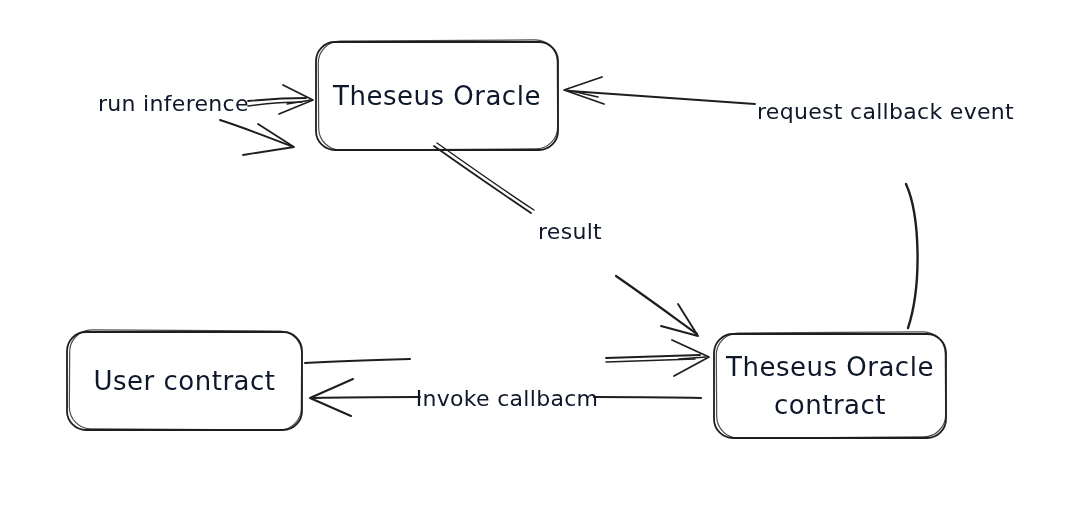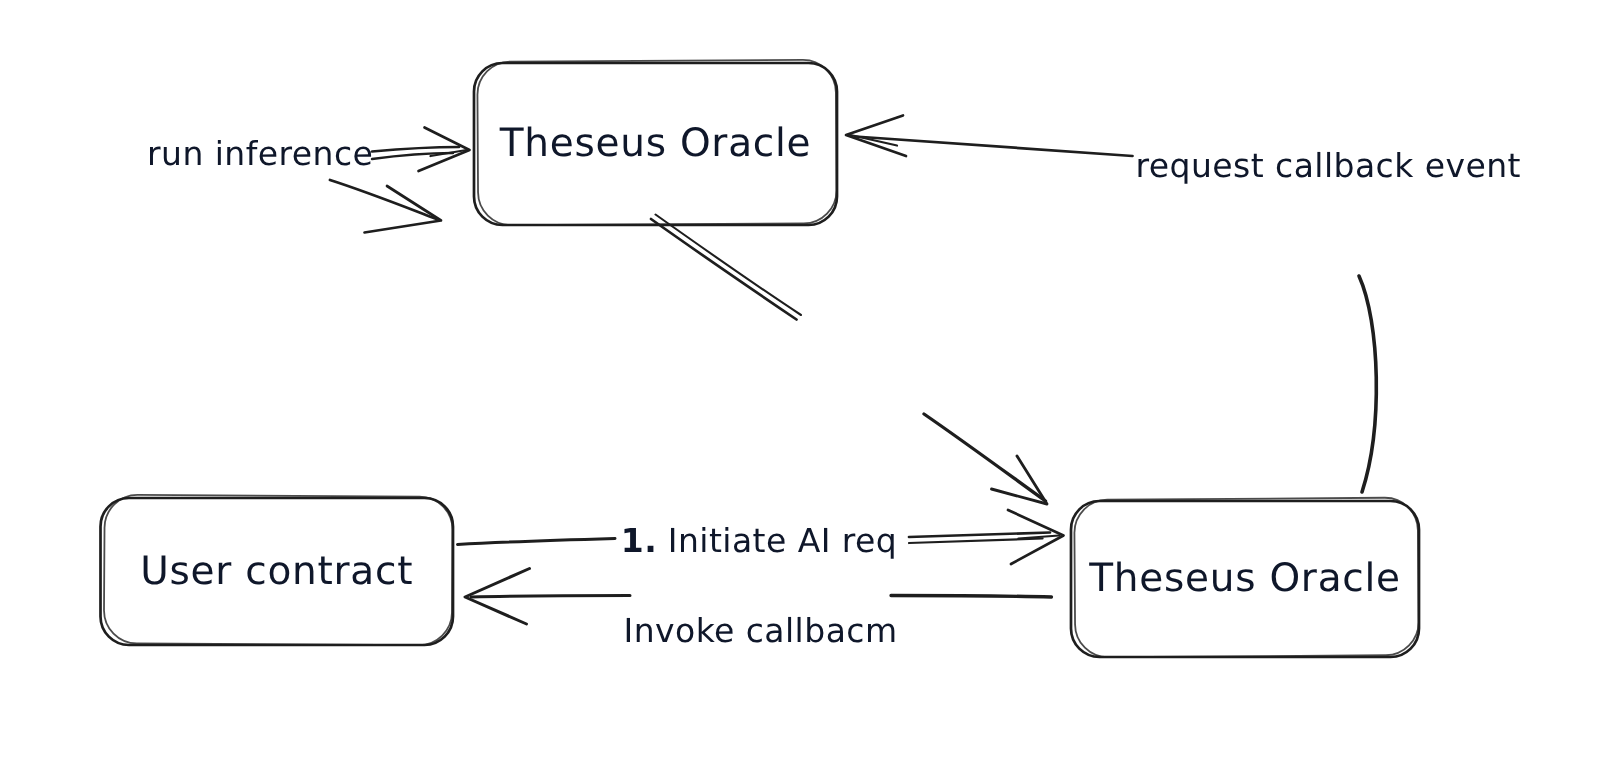--- a/index.html
+++ b/index.html
@@ -128,30 +128,29 @@
   <div class="box-label" style="left:316px; top:42px; width:242px; height:108px;">
     <div>Theseus Oracle</div>
   </div>
 
   <div class="box-label" style="left:67px; top:332px; width:235px; height:98px;text-align:right;">
     <div>User contract</div>
   </div>
 
   <div class="box-label" style="left:714px; top:334px; width:232px; height:104px;">
     <div>Theseus Oracle</div>
+    <div>contract</div>
   </div>
 
   <div class="small-label" style="left:98px; top:91px; width:150px;">run inference</div>
 
   <div class="small-label" style="left:757px; top:99px; width:242px;">
     <div>request callback event</div>
   </div>
 
   <div class="small-label" style="left:510px; top:218px; width:120px; line-height:27px;">
+    <div>result</div>
   </div>
 
-  <div class="small-label" style="left:406px; top:349px; width:200px;">
-    <span class="step-num">1.</span><span class="step-rest">Initiate AI req</span>
-  </div>
 
-  <div class="small-label" style="left:407px; top:386px; width:200px;margin-top:23px;">Invoke callbacm</div>
+  <div class="small-label" style="left:407px; top:386px; width:200px;">Invoke callbacm</div>
 
 </div>
 
 </body></html>

